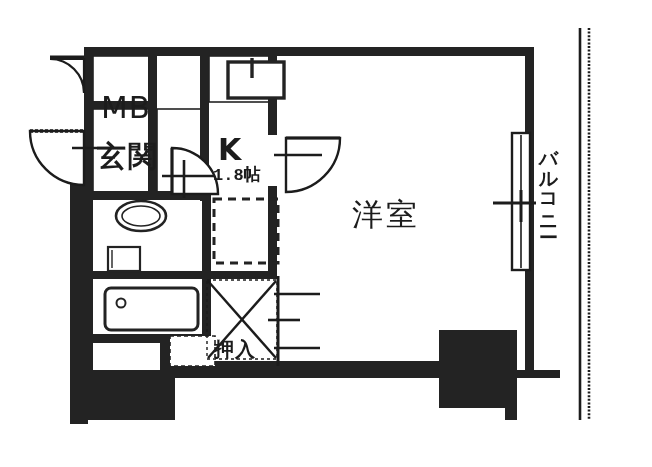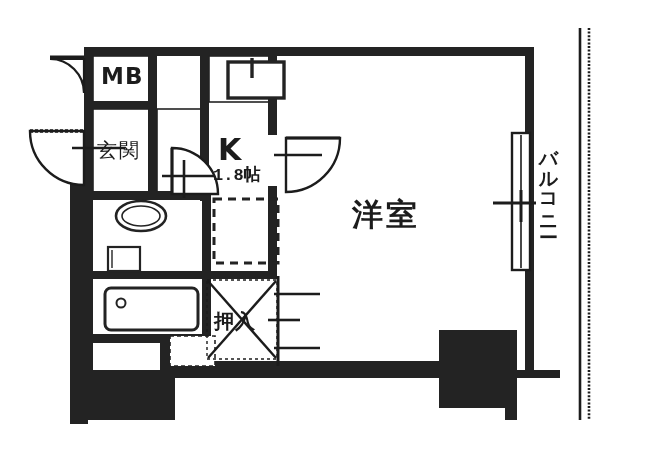--- a/index.html
+++ b/index.html
@@ -1,26 +1,26 @@
 <!DOCTYPE html>
 <html><head>
 <meta charset="utf-8">
 <style>
   html,body{margin:0;padding:0;background:#ffffff;}
   body{font-family:"Liberation Sans","DejaVu Sans",sans-serif;}
   #plan{position:relative;width:652px;height:467px;background:#ffffff;overflow:hidden;}
   #plan svg{position:absolute;left:0;top:0;}
   .lbl{position:absolute;color:#1c1c1c;font-family:"DejaVu Sans","Liberation Sans",sans-serif;white-space:nowrap;}
-  .lbl-mb{font-size:23px;font-weight:700;letter-spacing:1px;}
+  .lbl-mb{font-size:31px;font-weight:400;letter-spacing:1px;margin-top:26px;}
   .lbl-k{font-size:30px;font-weight:600;}
-  .lbl-genkan{font-size:20px;font-weight:400;letter-spacing:2px;}
-  .lbl-room{font-size:31px;font-weight:700;letter-spacing:3px;text-align:center;}
+  .lbl-genkan{font-size:29px;font-weight:700;letter-spacing:2px;}
+  .lbl-room{font-size:31px;font-weight:400;letter-spacing:3px;text-align:center;}
   .lbl-area{font-size:19px;font-weight:600;}
   .lbl-area-k{font-size:17px;font-weight:600;font-family:Liberation Mono, monospace;}
-  .lbl-oshiire{font-size:20px;font-weight:700;letter-spacing:1px;}
+  .lbl-oshiire{font-size:20px;font-weight:700;letter-spacing:1px;margin-top:28px;}
   .lbl-balcony{font-size:19px;font-weight:700;line-height:1.02;writing-mode:vertical-rl;text-orientation:upright;letter-spacing:1px;}
 </style>
 </head>
 <body>
 
 <div id="plan">
 
   <svg width="652" height="467" viewBox="0 0 652 467">
 
     <g fill="#232323">

